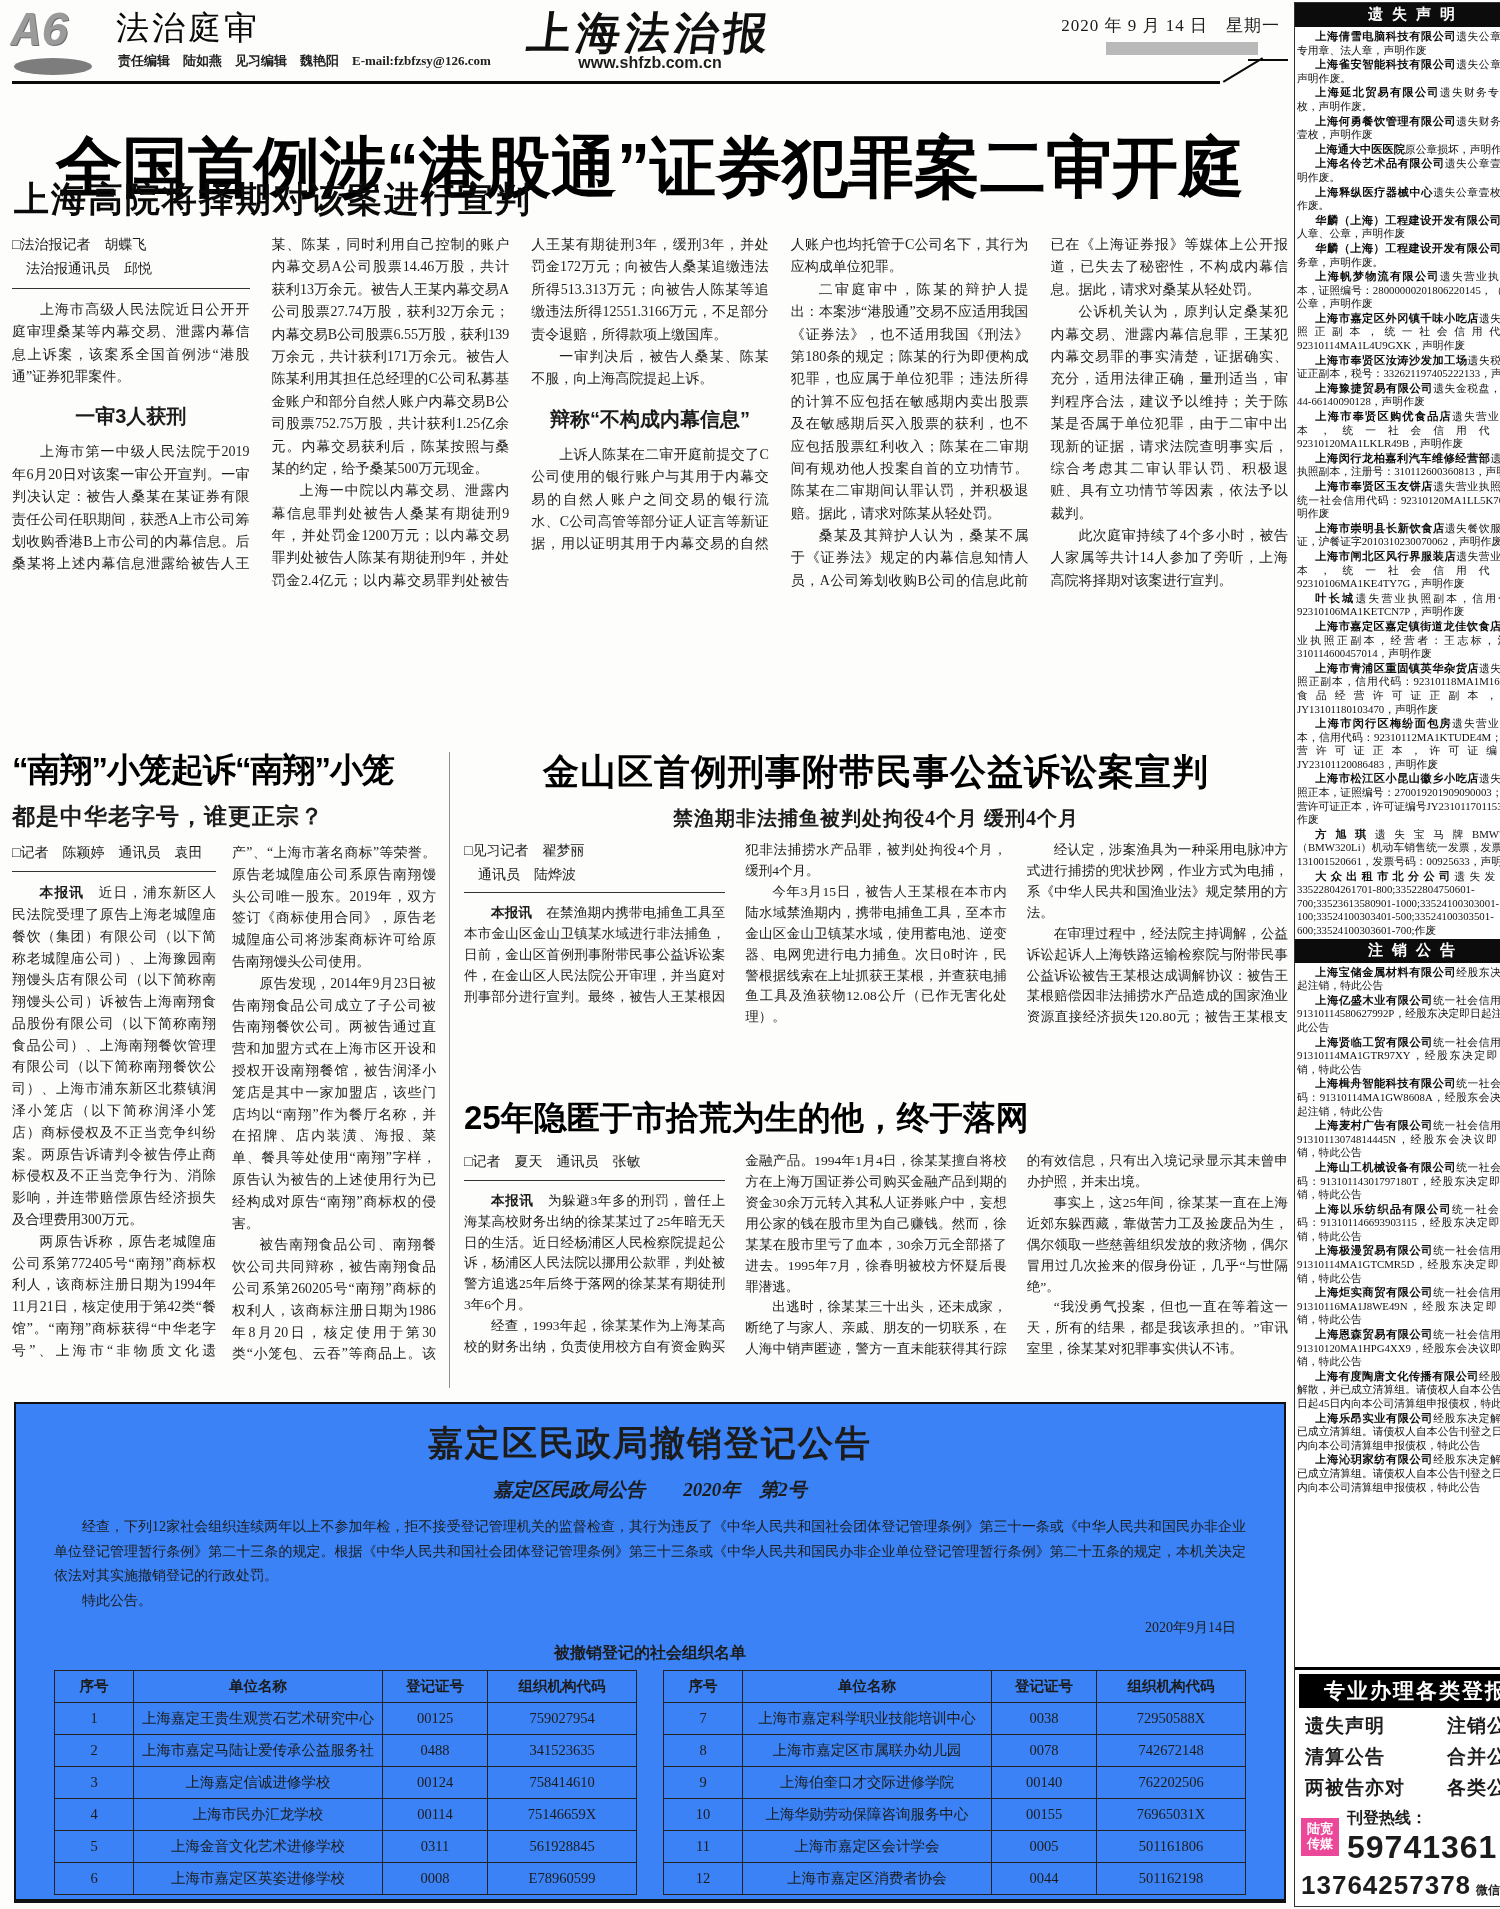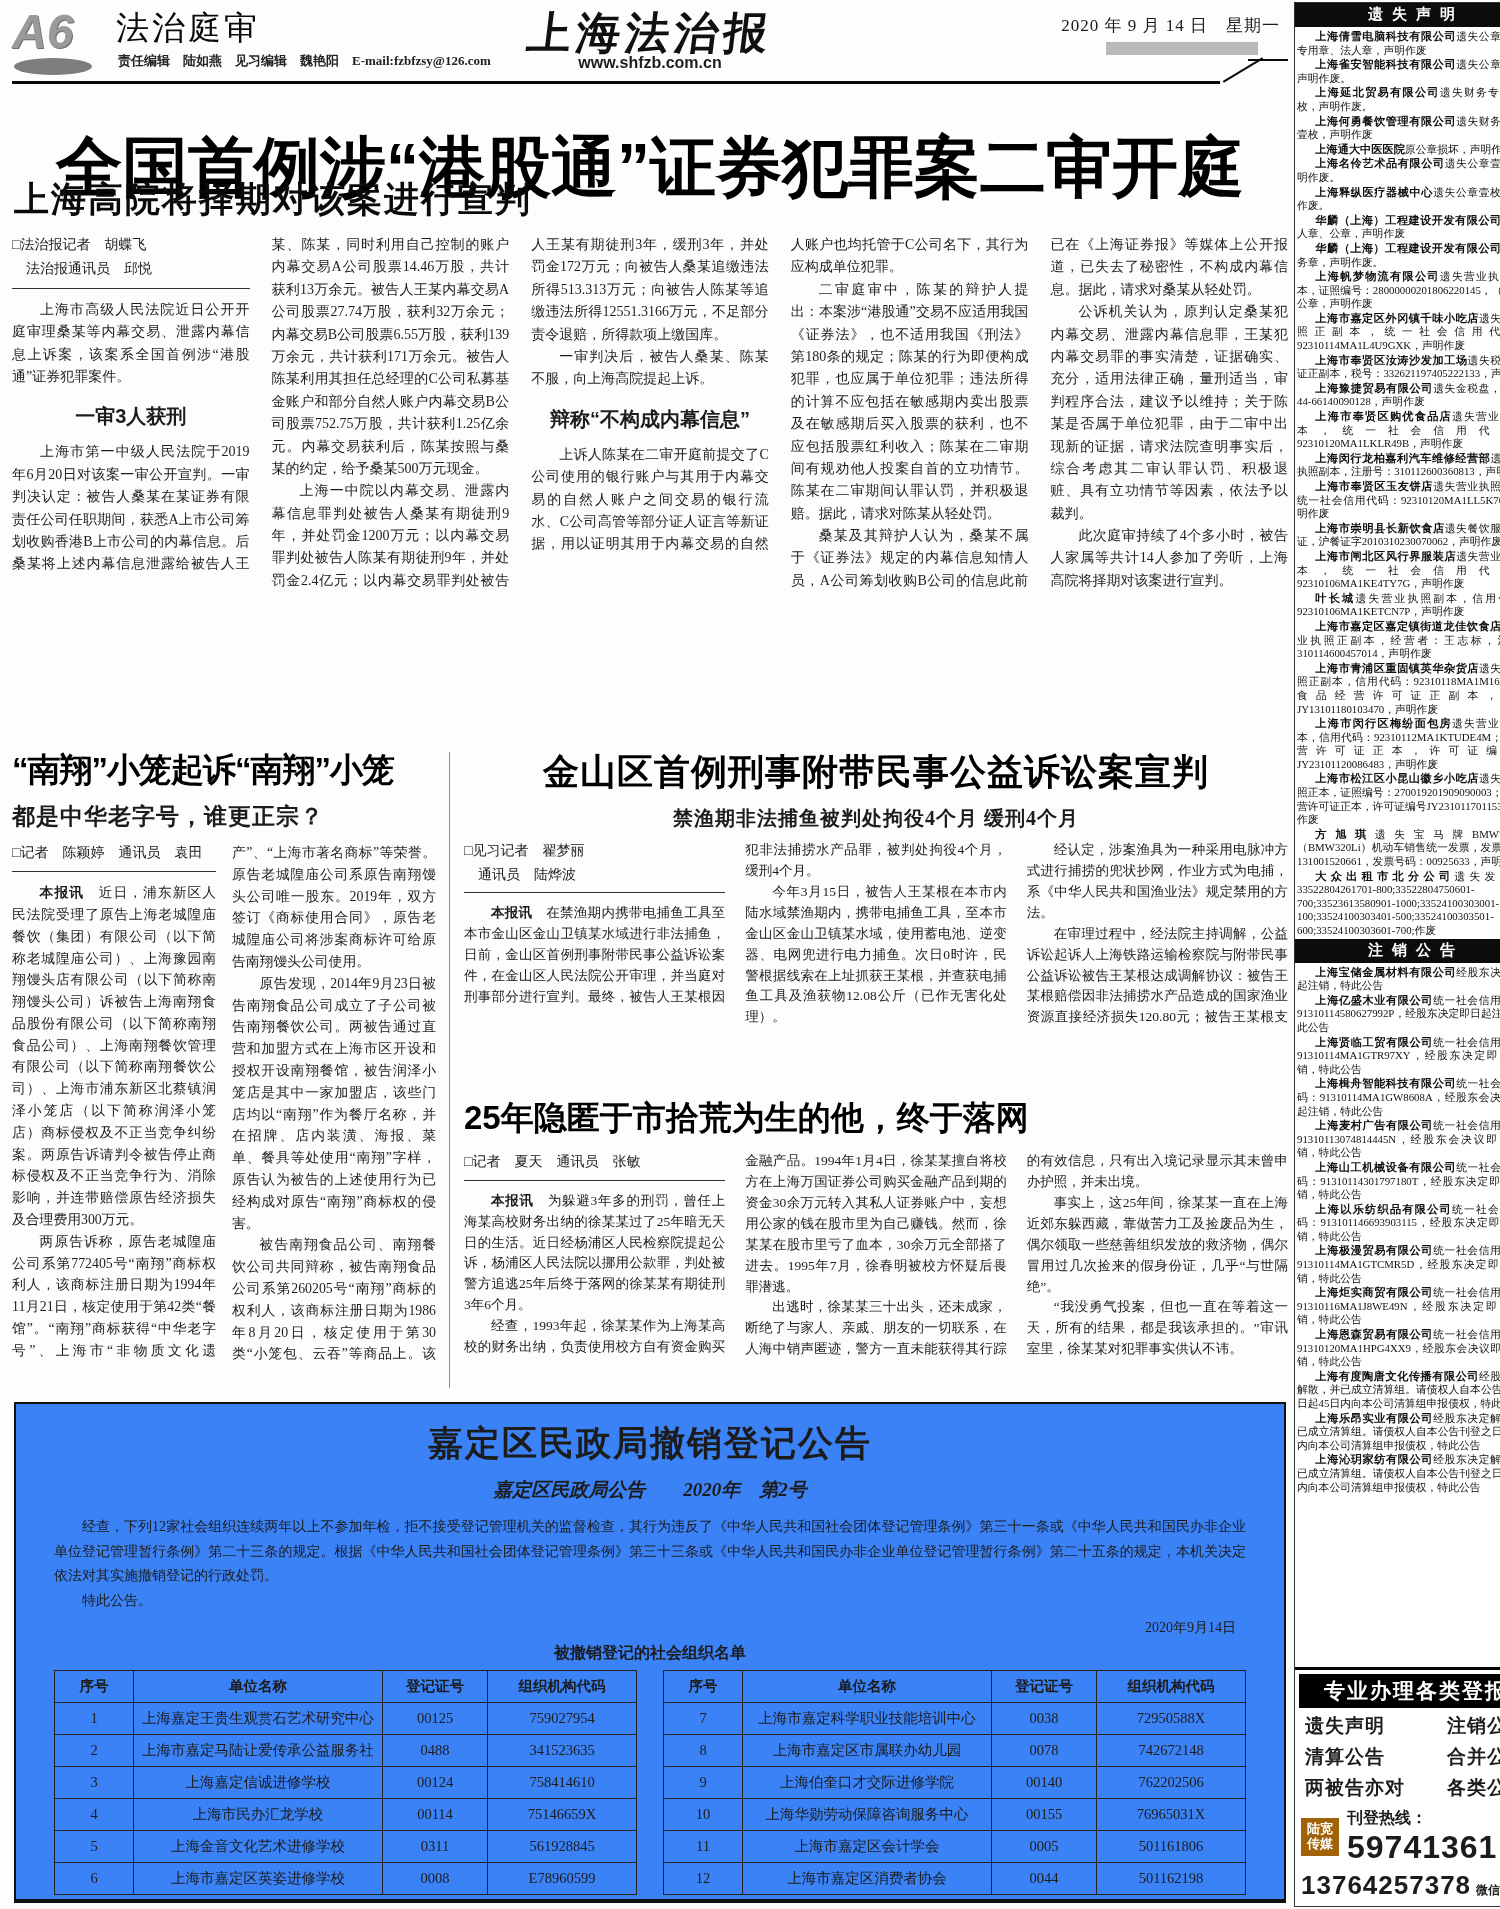--- a/index.html
+++ b/index.html
@@ -4,21 +4,21 @@
 <style>
   html,body{margin:0;padding:0;background:#fdfdfc;}
   body{width:1500px;height:1909px;position:relative;overflow:hidden;
        font-family:"Liberation Serif","DejaVu Serif",serif;color:#1c1c1c;}
   .sans{font-family:"Liberation Sans","DejaVu Sans",sans-serif;}
   #main{position:absolute;left:12px;top:0;width:1276px;height:1909px;}
 
   
   #header{position:absolute;top:6px;left:0;width:1276px;height:78px;}
   .a6wrap{position:absolute;left:0;top:2px;width:92px;height:70px;}
-  .a6{font-family:Liberation Sans, sans-serif;font-weight:900;font-style:italic;
+  .a6{font-family:Liberation Mono, monospace;font-weight:900;font-style:italic;
       font-size:48px;color:#9a9a9a;text-shadow:1px 1px 0 #6e6e6e;line-height:1;}
   .a6shadow{position:absolute;left:2px;top:50px;width:78px;height:17px;border-radius:50%;background:#7d7d7d;}
   .secname{position:absolute;left:104px;top:0;font-size:33px;font-weight:400;letter-spacing:3px;color:#0a0a0a;}
   .editors{position:absolute;left:106px;top:46px;font-size:13px;font-weight:700;color:#222;}
   .masthead{position:absolute;left:50%;transform:translateX(-50%) skewX(-7deg);top:-2px;
             font-size:44px;font-weight:900;letter-spacing:5px;color:#101010;white-space:nowrap;}
   .website{position:absolute;left:50%;transform:translateX(-50%);top:48px;font-size:16px;font-weight:700;}
   .dateline{position:absolute;right:8px;top:8px;font-size:17px;letter-spacing:1px;white-space:nowrap;}
   .greybar{position:absolute;right:30px;top:36px;width:152px;height:13px;background:#b9b9b9;}
   .hrule{position:absolute;left:0;top:75px;width:1208px;height:3px;background:#0a0a0a;}
@@ -87,21 +87,21 @@
             font-weight:900;font-size:15px;letter-spacing:9px;padding:2px 0 3px;margin:0 0 1px;}
   .notices{padding:1px 2px;}
   .notice{font-size:10.8px;line-height:1.26;text-align:justify;margin:0;text-indent:1.7em;color:#0f0f0f;}
   .notice b{font-size:11.2px;}
   .adbox{border-top:3px solid #000;padding:4px 4px 5px;background:#fff;}
   .ad-band{background:#000;color:#fff;text-align:center;font-family:"Liberation Sans","DejaVu Sans",sans-serif;
            font-weight:900;font-size:21px;letter-spacing:2px;padding:3px 16px;}
   .ad-row{display:flex;justify-content:space-between;margin:5px 6px 0;
           font-family:"Liberation Sans","DejaVu Sans",sans-serif;font-weight:900;font-size:19px;letter-spacing:1px;}
   .ad-contact{display:flex;align-items:center;gap:8px;margin:7px 2px 0;}
-  .ad-brand{background:#a16207;color:#fff;font-weight:700;font-size:13px;line-height:1.15;
+  .ad-brand{background:#ec4899;color:#fff;font-weight:700;font-size:13px;line-height:1.15;
             padding:4px 6px;text-align:center;font-family:"Liberation Sans","DejaVu Sans",sans-serif;}
   .ad-hot{font-weight:900;font-size:16px;font-family:"Liberation Sans","DejaVu Sans",sans-serif;}
   .ad-hotnum{font-size:32px;letter-spacing:1px;display:block;text-align:right;}
   .ad-phone{display:flex;align-items:baseline;gap:5px;margin:4px 2px 0;}
   .ad-phone .num{font-family:"Liberation Sans","DejaVu Sans",sans-serif;font-weight:900;font-size:26px;letter-spacing:1px;}
   .ad-phone .wx{font-size:12px;font-weight:700;}
 </style>
 </head>
 <body>
 

